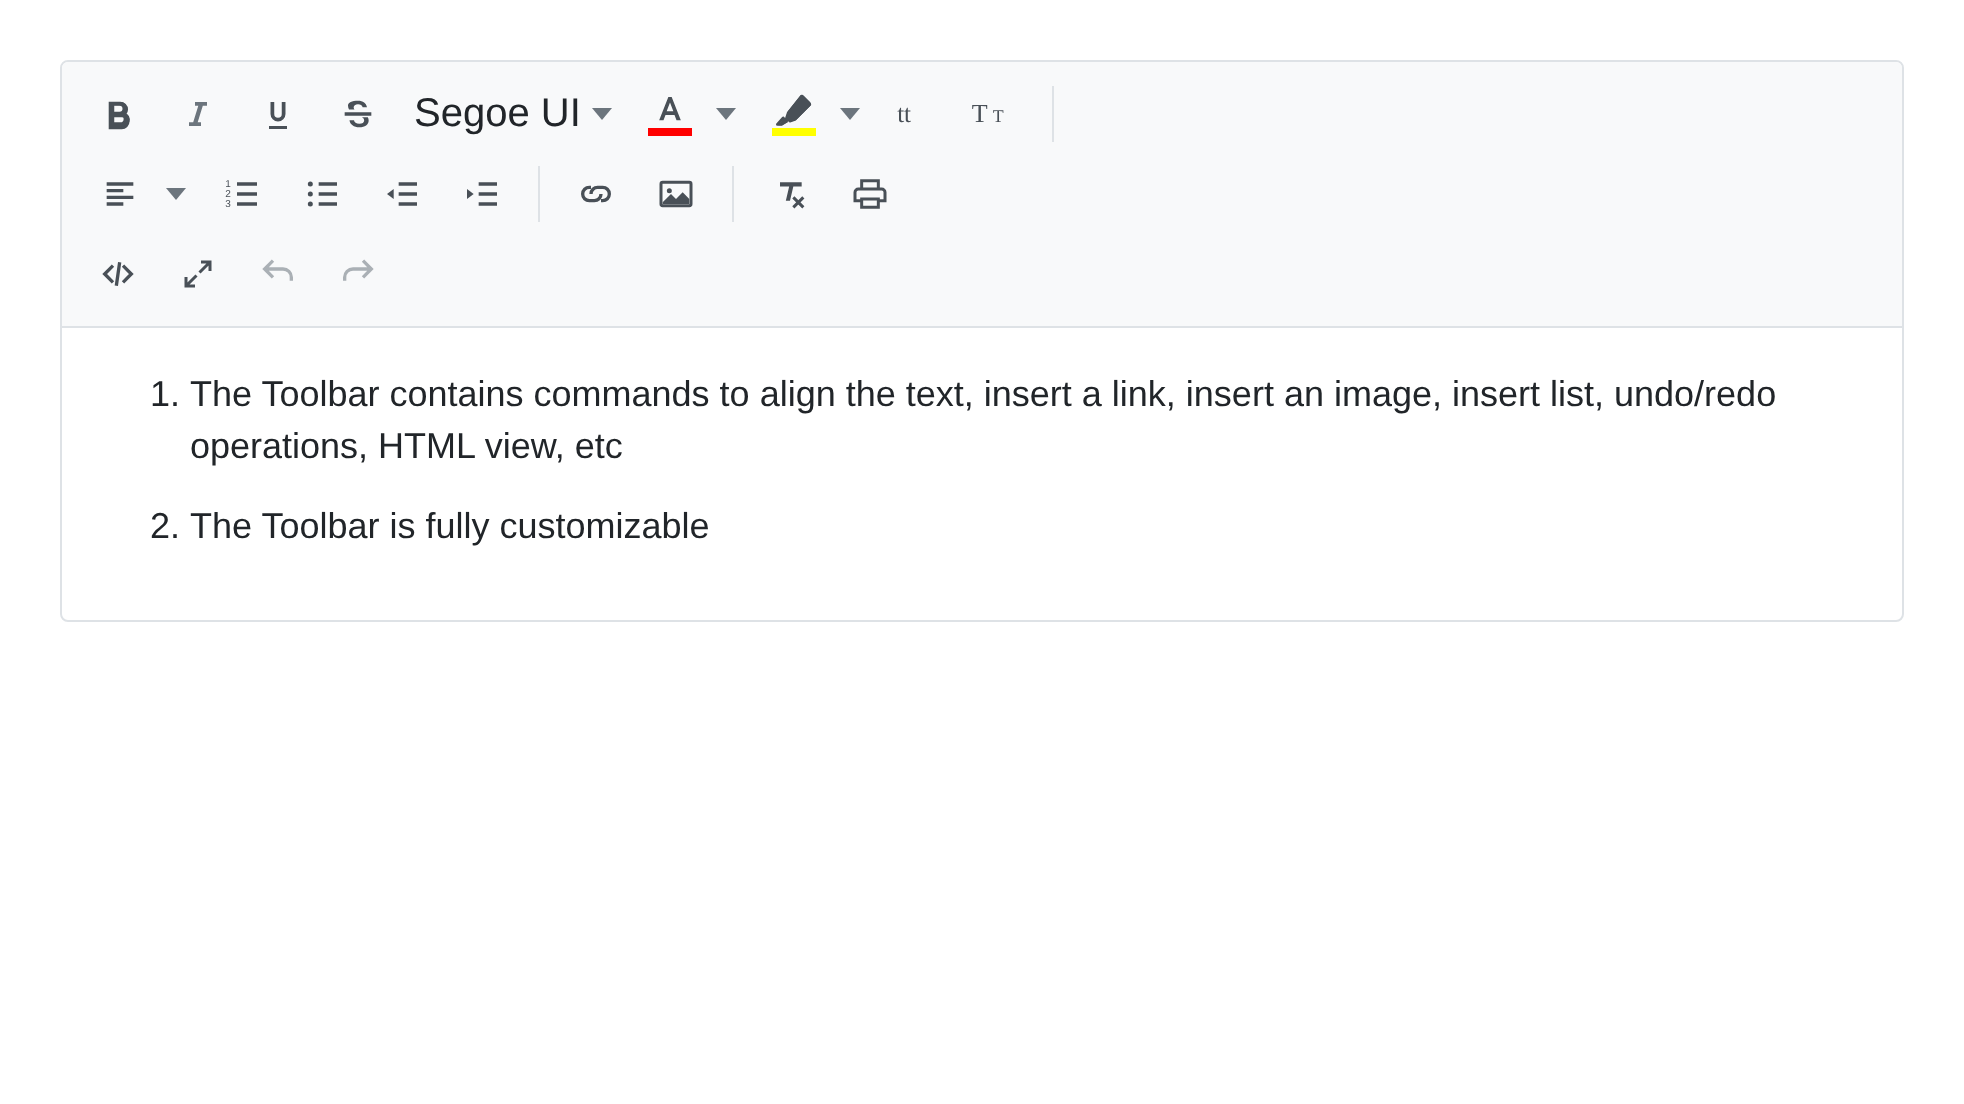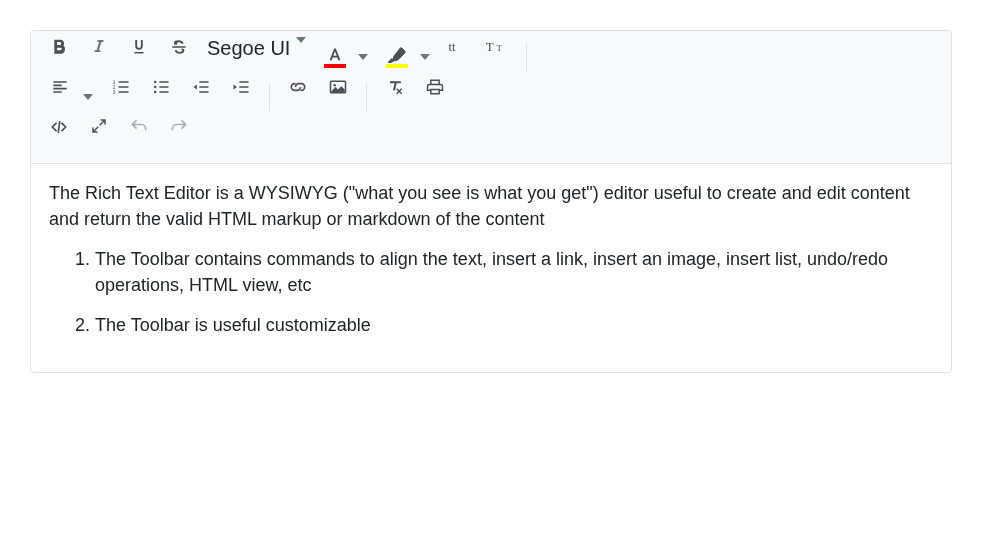--- a/index.html
+++ b/index.html
@@ -20,33 +20,33 @@
     background: #f8f9fa;
     padding: 6px 8px;
     border-bottom: 1px solid #dee2e6;
     display: flex;
     flex-wrap: wrap;
     align-items: center;
     gap: 0;
   }
   .tb-btn {
     display: inline-flex;
-    align-items: flex-start;
+    align-items: center;
     justify-content: center;
     min-width: 40px;
     height: 40px;
     padding: 0 6px;
     border-radius: 4px;
     cursor: pointer;
     color: #1d4ed8;
     position: relative;
   }
   .tb-drop {
     display: inline-flex;
-    align-items: flex-start;
+    align-items: center;
     height: 40px;
     padding: 0 8px;
     border-radius: 4px;
     cursor: pointer;
     color: #212529;
     gap: 6px;
   }
   .tb-drop-label {
     font-size: 20px;
     color: #212529;
@@ -292,20 +292,19 @@
 
     <div class="tb-btn" style="opacity:.55">
       <svg width="20" height="20" viewBox="0 0 24 24">
           <path fill="none" stroke="#6c757d" stroke-width="2" d="M15 14l5-5-5-5M20 9H9a5 5 0 0 0-5 5v2"></path>
         </svg>
     </div>
 
   </div>
 
   <div class="content" contenteditable="true" style="">
-    <p>The Rich Text Editor is a WYSIWYG ("what you see is what you get") editor useful to create and edit content and return the valid HTML markup or markdown of the content</p>
     <ol>
       <li>The Toolbar contains commands to align the text, insert a link, insert an image, insert list, undo/redo operations, HTML view, etc</li>
-      <li>The Toolbar is useful customizable</li>
+      <li>The Toolbar is fully customizable</li>
     </ol>
   </div>
 
 </div>
 
 </body></html>

